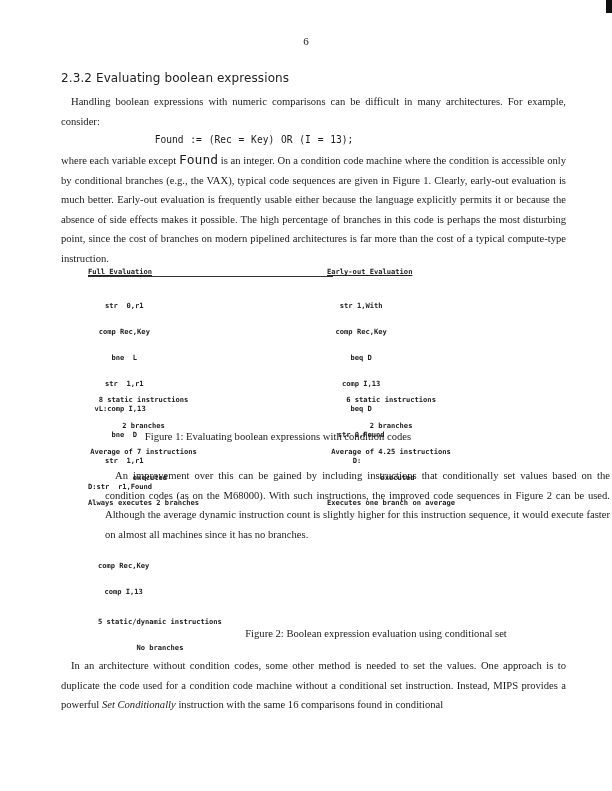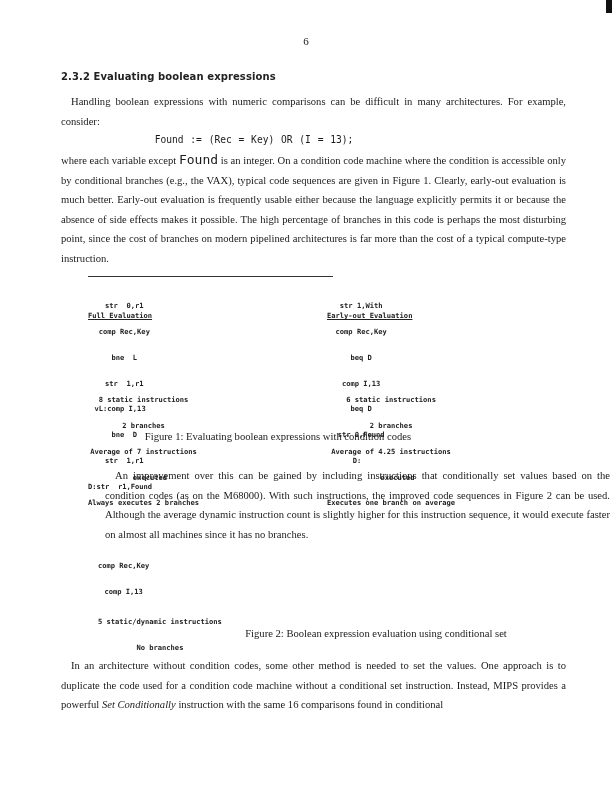--- a/index.html
+++ b/index.html
@@ -3,29 +3,29 @@
   <meta charset="utf-8">
   <style>
     html, body { margin: 0; padding: 0; background: #ffffff; }
     body {
       width: 612px; height: 791px; position: relative; overflow: hidden;
       font-family: "Liberation Serif", serif; color: #1a1a1a;
     }
     .abs { position: absolute; }
     .page-num { left: 0; width: 612px; top: 35px; text-align: center; font-size: 11px; }
     .corner-mark { left: 606px; top: 0; width: 6px; height: 13px; background: #111; }
-    .heading { left: 61px; top: 71px; font-family: "DejaVu Sans", sans-serif; font-weight: bold; font-size: 10px; letter-spacing: 0.1px; color: #222; }
+    .heading { left: 61px; top: 71px; font-family: "DejaVu Sans", sans-serif; font-weight: normal; font-size: 12px; letter-spacing: 0.1px; color: #222; }
     .para { left: 71px; width: 495px; font-size: 10.6px; line-height: 19.6px; text-align: justify; text-align-last: left; }
     .para .indent { display: inline-block; width: 10px; }
     .p1 { top: 92px; left: 61px; width: 505px; }
     .eq { left: 0; width: 508px; top: 134px; text-align: center; font-family: "DejaVu Sans Mono", monospace; font-size: 9.6px; word-spacing: 1px; }
     .p2 { top: 150px; left: 61px; width: 505px; }
     .mono { font-family: "DejaVu Sans Mono", monospace; font-size: 13px; }
     .code { font-family: "DejaVu Sans Mono", monospace; font-size: 7.1px; line-height: 8.6px; white-space: pre; color: #222; font-weight: bold; text-align: center; }
-    .col-head { font-family: "DejaVu Sans Mono", monospace; font-size: 7.1px; font-weight: bold; text-decoration: underline; color: #222; white-space: pre; margin-top: 44px; }
+    .col-head { font-family: "DejaVu Sans Mono", monospace; font-size: 7.1px; font-weight: bold; text-decoration: underline; color: #222; white-space: pre; }
     .rule { height: 1px; background: #333; }
     .caption { font-size: 10.6px; text-align: center; left: 0; width: 556px; }
     .p3 { top: 466px; left: 61px; width: 505px; margin-left: 44px; }
     .p4 { top: 656px; left: 61px; width: 505px; }
   </style>
 </head>
 <body>
 
 <div class="abs corner-mark"></div>
 

